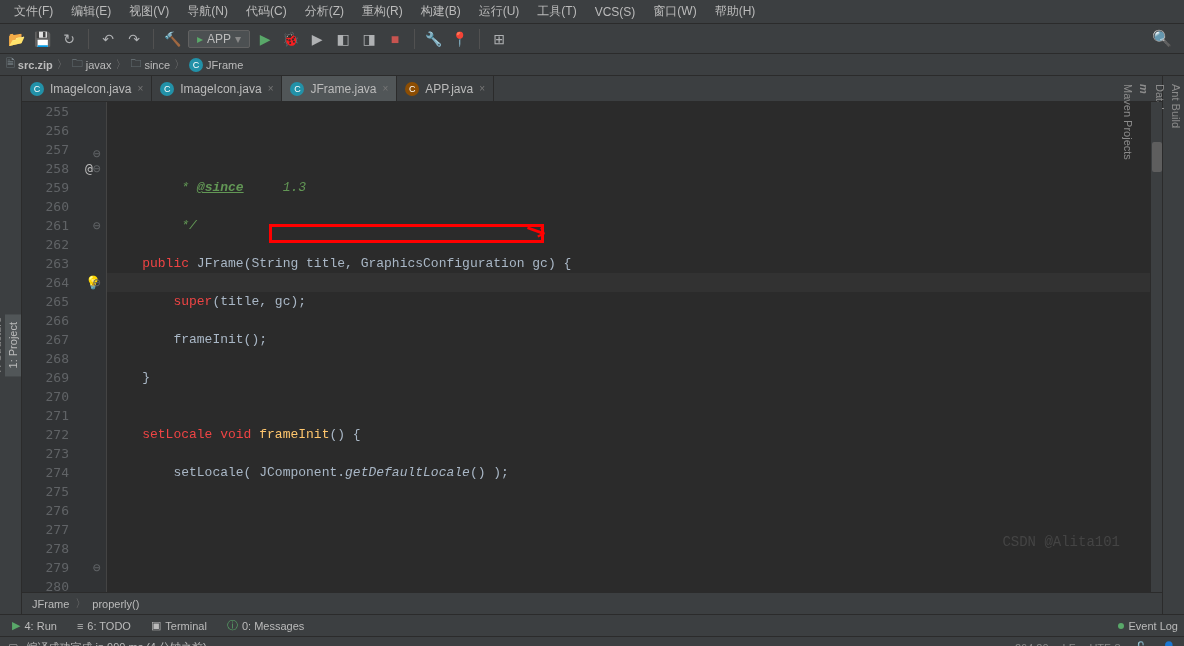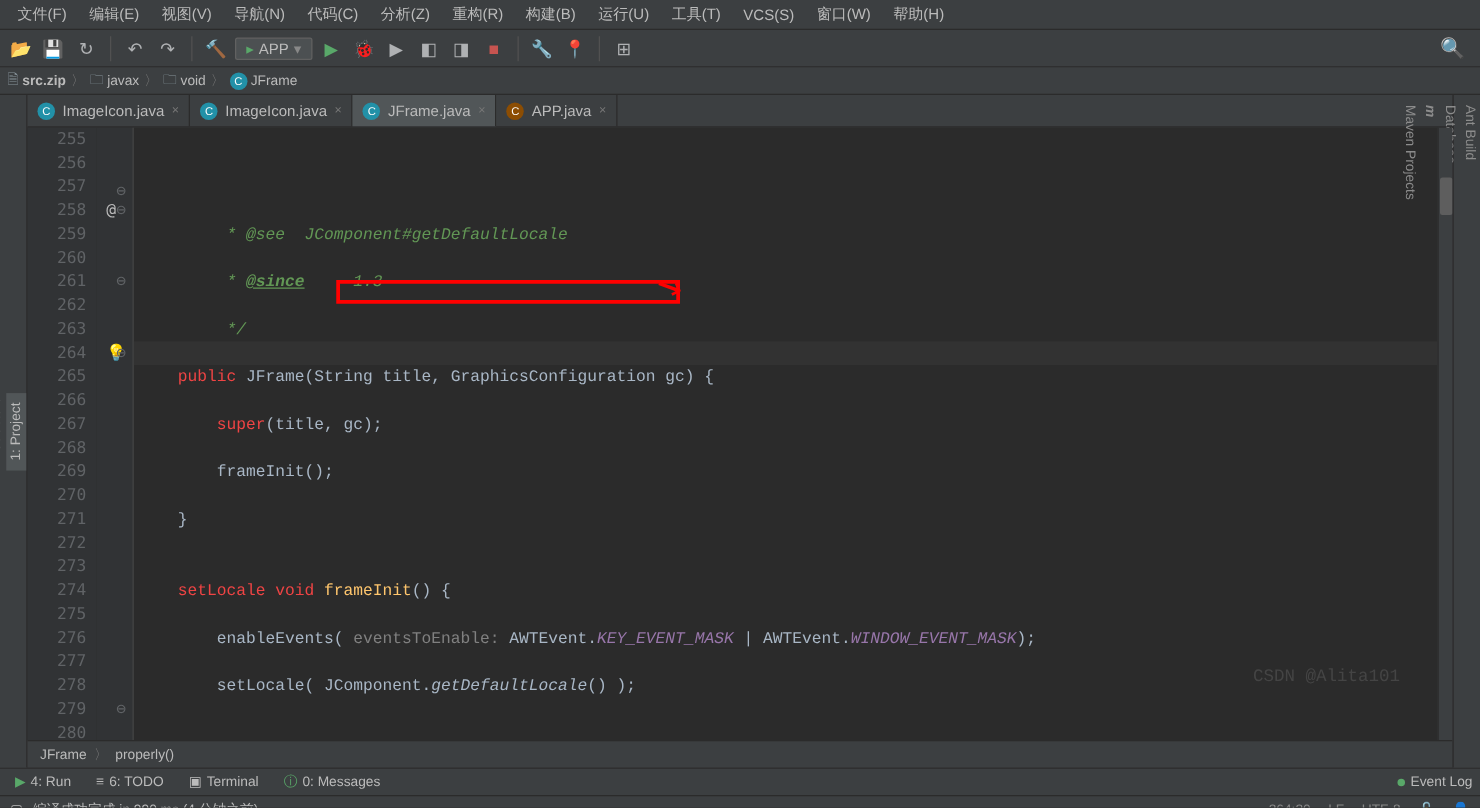--- a/index.html
+++ b/index.html
@@ -114,21 +114,21 @@
       <b>src.zip</b>
     </span>
   <span class="sep">〉</span>
   <span class="bc-item">
       <span class="folder-icon">🗀</span>
       <span>javax</span>
     </span>
   <span class="sep">〉</span>
   <span class="bc-item">
       <span class="folder-icon">🗀</span>
-      <span>void</span>
+      <span>since</span>
     </span>
   <span class="sep">〉</span>
   <span class="bc-item">
       <span class="file-icon c">C</span>
       <span>JFrame</span>
     </span>
 </div>
 
 <div class="main">
   <div class="left-gutter">
@@ -197,30 +197,28 @@
         <div class="mark" style="top:42px;left:16px;color:#606366">⊖</div>
         <div class="mark" style="top:57px;left:16px;color:#606366">⊖</div>
         <div class="mark" style="top:114px;left:16px;color:#606366">⊖</div>
         <div class="mark" style="top:171px;left:16px;color:#606366">⊖</div>
         <div class="mark" style="top:456px;left:16px;color:#606366">⊖</div>
       </div>
       <div class="code" id="codepane">
         <div class="curline" style="top:171px"></div>
         <div class="redbox"></div>
         <div class="red-arrow">↘</div>
-<div><span class="doccom">         * @see  JComponent#getDefaultLocale</span></div>
 <div><span class="doccom">         * </span><span class="doctag">@since</span><span class="doccom">     1.3</span></div>
 <div><span class="doccom">         */</span></div>
 <div><span class="kw">    public </span><span>JFrame</span><span>(String title, GraphicsConfiguration gc) {</span></div>
 <div><span class="kw">        super</span><span>(title, gc);</span></div>
 <div><span>        frameInit();</span></div>
 <div><span>    }</span></div>
 <div><span></span></div>
 <div style="position:relative;z-index:1"><span class="kw">    setLocale void </span><span class="method">frameInit</span><span>() {</span></div>
-<div><span>        enableEvents( </span><span class="param">eventsToEnable: </span><span>AWTEvent.</span><span class="const">KEY_EVENT_MASK</span><span> | AWTEvent.</span><span class="const">WINDOW_EVENT_MASK</span><span>);</span></div>
 <div><span>        setLocale( JComponent.</span><span class="italic">getDefaultLocale</span><span>() );</span></div>
 
 
 
 
 
 
 
 
 

